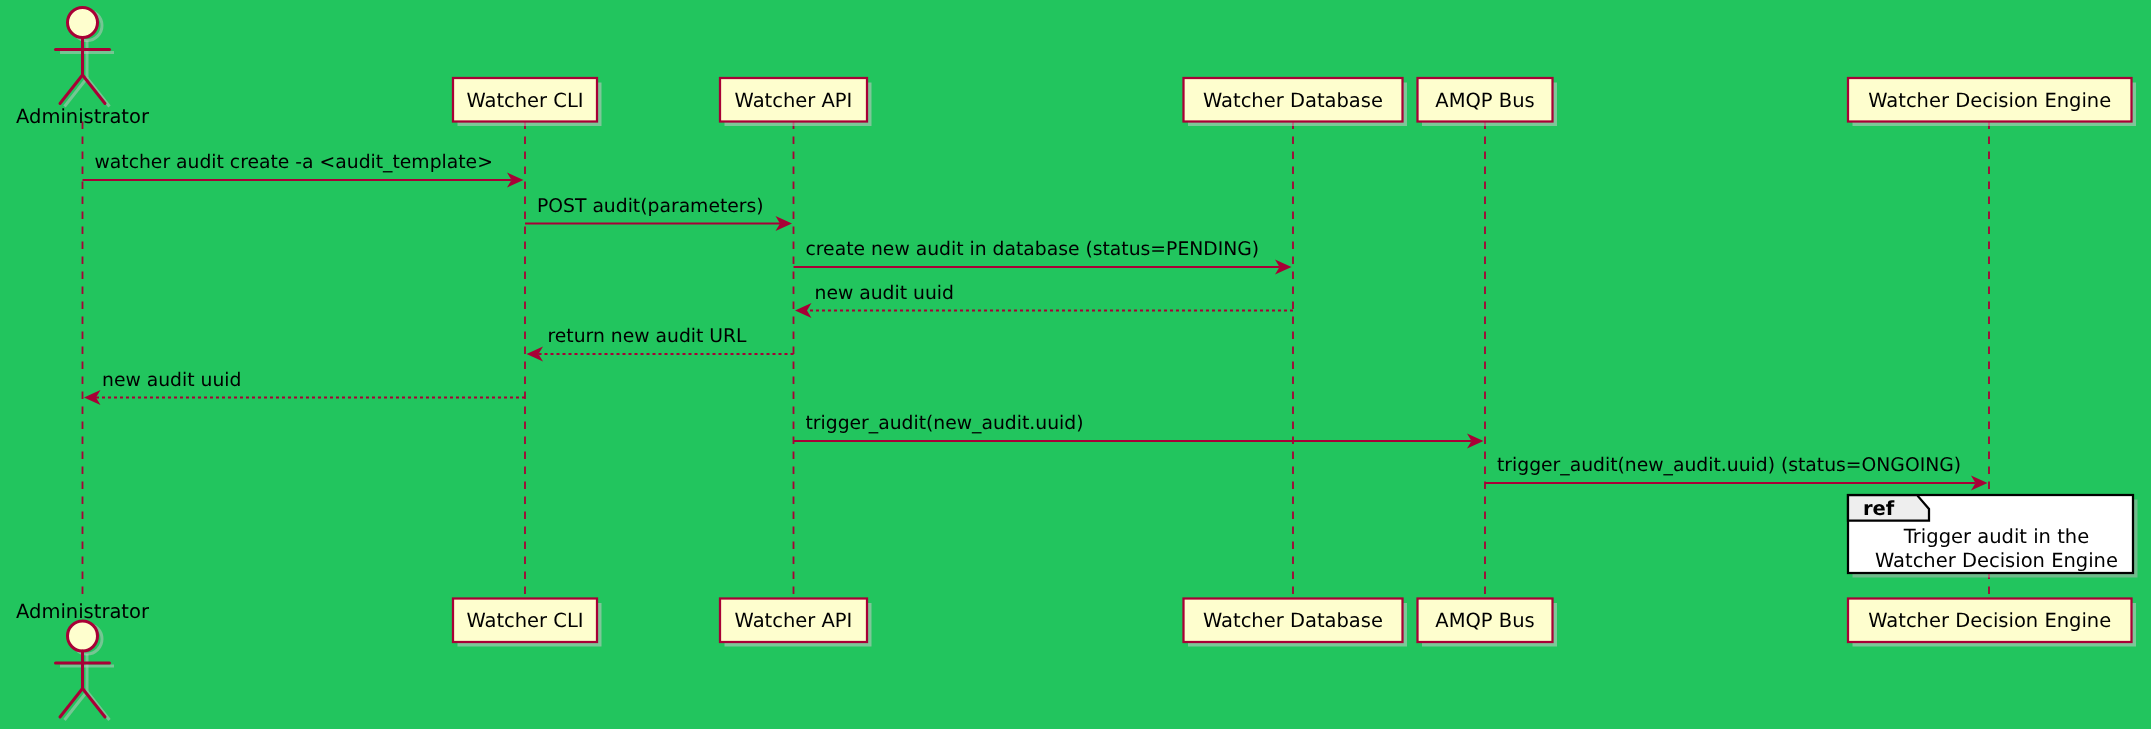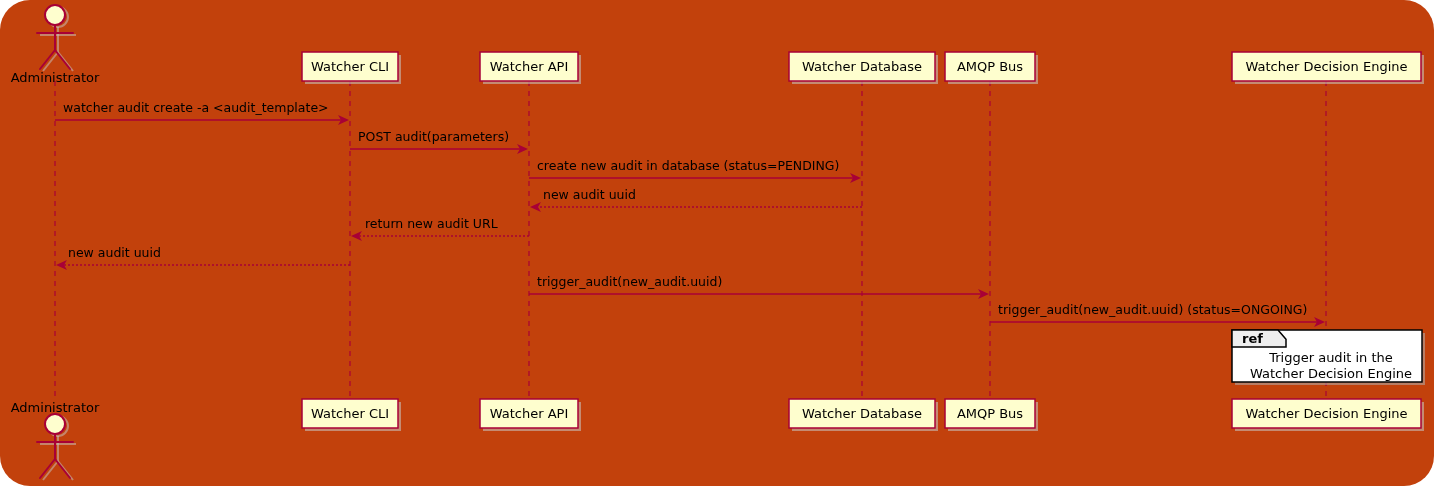--- a/index.html
+++ b/index.html
@@ -8,23 +8,22 @@
     padding: 0;
     background: #ffffff;
   }
   body {
     font-family: "DejaVu Sans", sans-serif;
   }
   #diagram-root {
     position: relative;
     width: 1434px;
     height: 486px;
-    background: #c2410c;
+    background: #22c55e;
     overflow: hidden;
-    border-radius: 30px;
   }
   svg#diagram-svg {
     position: absolute;
     left: 0;
     top: 0;
     width: 1434px;
     height: 486px;
   }
   .participant-box-rect {
     fill: #FEFECE;

